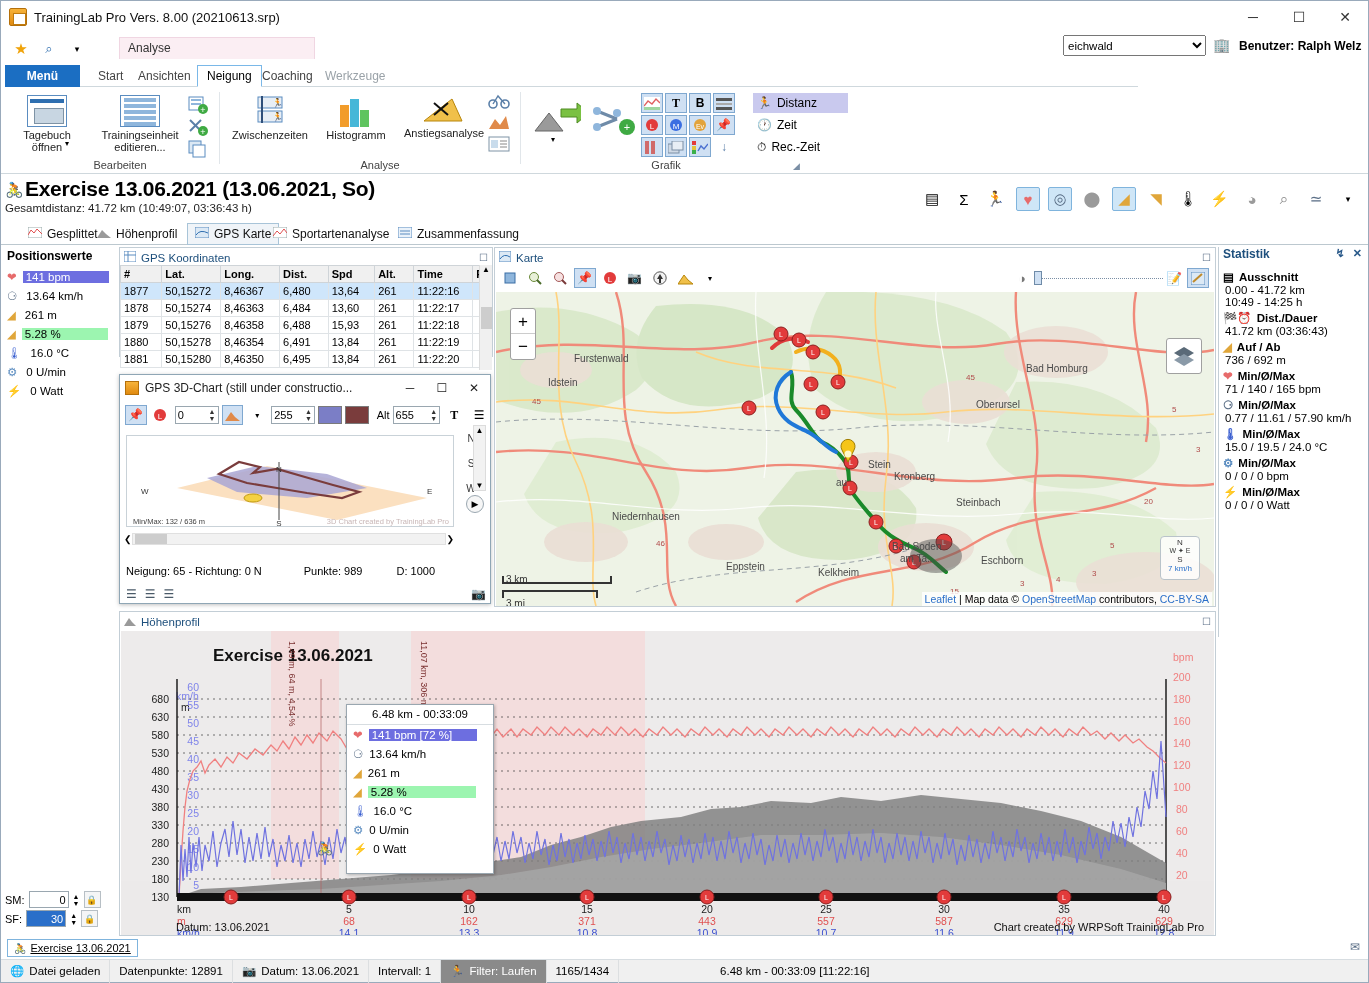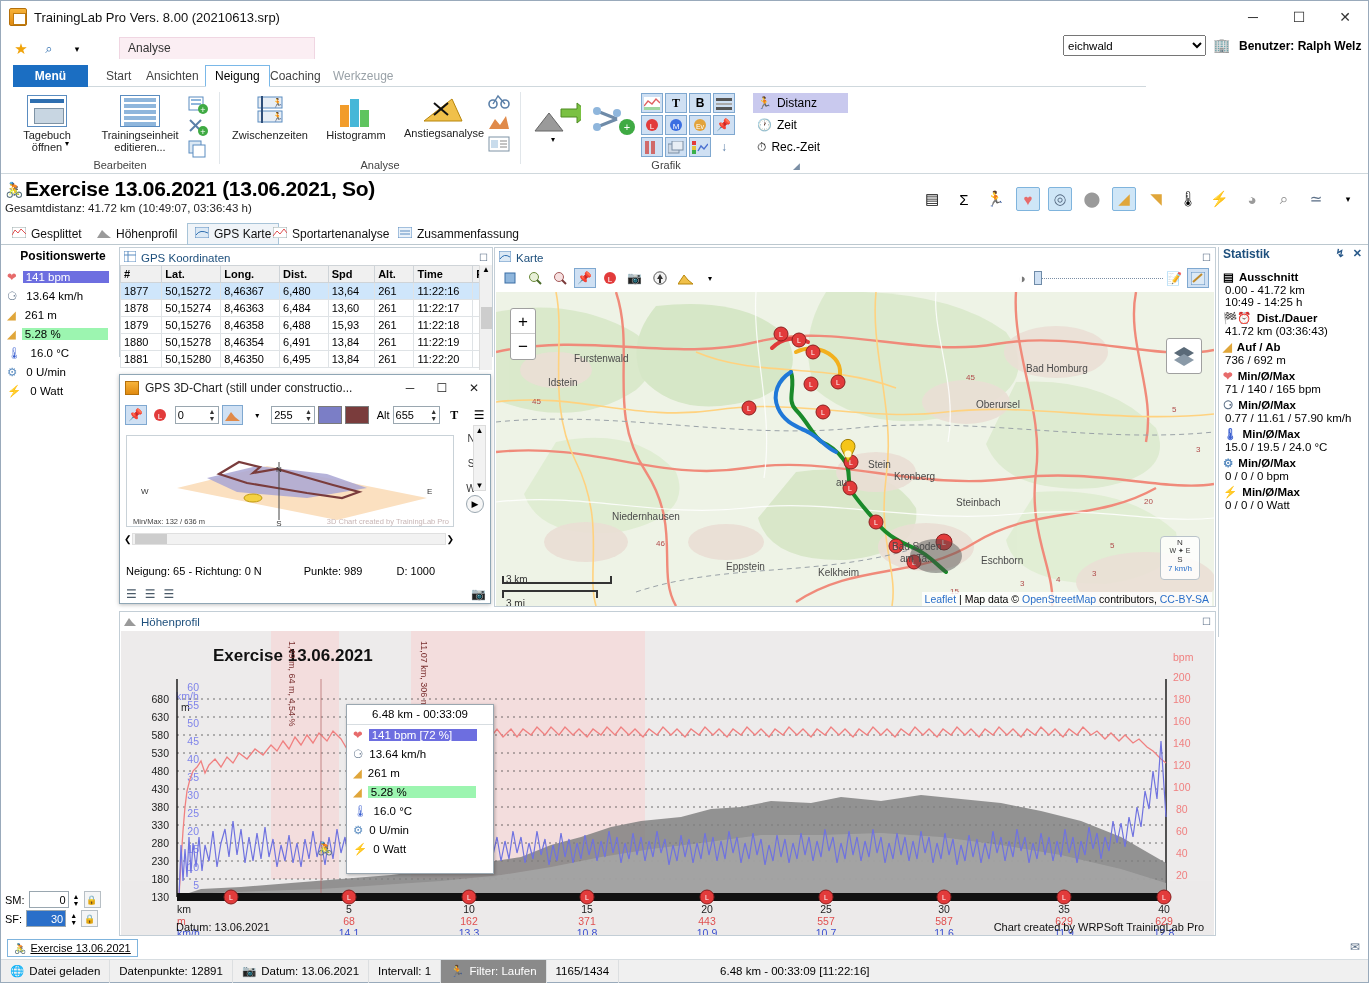--- a/index.html
+++ b/index.html
@@ -19,21 +19,21 @@
   .tb-icon:after { content:""; position:absolute; left:3px; top:4px; width:11px; height:10px; background:#fff; border:1px solid #c07c10;}
   .tb-title { font-size:13px; color:#111; }
   .winbtns { position:absolute; right:0; top:0; display:flex; height:32px; }
   .winbtn { width:46px; height:32px; display:flex; align-items:center; justify-content:center; font-size:14px; color:#333; }
 
   
   .qat { position:absolute; left:0; top:32px; width:1367px; height:32px; background:#fff; }
   .qat-ic { position:absolute; top:4px; width:24px; height:24px; display:flex; align-items:center; justify-content:center; font-size:15px;}
   .ctxtab { position:absolute; left:118px; top:36px; width:196px; height:22px; background:#fbeef3; border:1px solid #f0d6e2; border-bottom:none;
             font-size:12px; color:#333; padding:3px 0 0 8px; }
-  .tabrow { position:absolute; left:12px; top:64px; width:1133px; height:22px; background:#fff; border-bottom:1px solid #cfd8dd;text-decoration:underline; }
+  .tabrow { position:absolute; left:4px; top:64px; width:1133px; height:22px; background:#fff; border-bottom:1px solid #cfd8dd;text-decoration:underline; }
   .menu-btn { position:absolute; left:0; top:0; width:75px; height:22px; background:#1b6ec2; color:#fff; font-weight:bold; font-size:12px;
               display:flex; align-items:center; justify-content:center; }
   .tab { position:absolute; top:0; height:22px; display:flex; align-items:center; justify-content:center; font-size:12px; color:#444; padding:0 9px;}
   .tab.sel { background:#fff; border:1px solid #7ab8e8; border-bottom:1px solid #fff; color:#000; }
   .tab.dim { color:#9aa2a8; }
 
   
   .ribbon { position:absolute; left:0; top:86px; width:1367px; height:87px; background:#fff; border-bottom:1px solid #cfd8dd; }
   .rgroup { position:absolute; top:0; height:86px; }
   .rgroup .gtitle { position:absolute; bottom:2px; width:100%; text-align:center; font-size:11px; color:#444;padding-left:20px; }
@@ -64,21 +64,21 @@
 
   
   .viewtabs { position:absolute; left:0; top:222px; width:1367px; height:22px; border-bottom:1px solid #bcc8cf; background:#fff; }
   .vtab { position:absolute; top:0; height:22px; display:flex; align-items:center; gap:5px; font-size:12px; padding:0 7px; color:#111; }
   .vtab.sel { background:#f0f4f8; border:1px solid #a8c4d8; }
 
   
   .panel-title { font-size:11.5px; color:#1d4f7c; display:flex; align-items:center; gap:5px; }
 
   .pw { position:absolute; left:0; top:246px; width:118px; height:390px; background:#fff; }
-  .pw h4 { margin:2px 0 4px 6px; font-size:12px; font-weight:bold;text-align:center; }
+  .pw h4 { margin:2px 0 4px 6px; font-size:12px; font-weight:bold; }
   .pwrow { display:flex; align-items:center; height:19px; padding-left:6px; gap:6px; font-size:11.5px; }
   .pwrow .v { padding:0 3px; }
   .pwrow .v.bpm { background:#6d6ee0; color:#fff; width:86px; }
   .pwrow .v.grad { background:#9cf5b0; width:86px; }
 
   .gpsk { position:absolute; left:118px; top:246px; width:374px; height:110px; background:#fff; border:1px solid #c3ced6; }
   .gpsk .hd { height:17px; padding:2px 0 0 4px; }
   table.gt { border-collapse:collapse; font-size:11px; width:100%; table-layout:fixed;}
   table.gt th { background:#f0f0f0; border:1px solid #cfd4d8; font-weight:bold; text-align:left; padding:1px 3px; height:17px;}
   table.gt td { border:1px solid #dfe3e6; padding:1px 3px; height:17px; background:#fff;}
@@ -400,21 +400,21 @@
     <div class="hic" style="color:#888;">⌕</div>
     <div class="hic" style="color:#5a6e86;">≃</div>
     <div class="hic" style="font-size:9px;">▾</div>
   </div>
   <div style="position:absolute;right:28px;top:222px;display:flex;gap:3px;">
     <div class="navbtn">◁</div>
     <div class="navbtn">▷</div>
   </div>
 
   <div class="viewtabs">
-    <div class="vtab" style="left:4px;">
+    <div class="vtab" style="left:20px;">
       <span><svg width="14" height="11">
             <rect width="14" height="11" fill="#fff" stroke="#9aa"></rect>
             <polyline points="0,8 3,3 6,6 9,2 14,7" fill="none" stroke="#e05050"></polyline>
           </svg></span>
       <span>Gesplittet</span>
       </div>
     <div class="vtab" style="left:89px;">
       <span><svg width="14" height="11">
             <polygon points="0,11 5,3 9,7 14,11" fill="#9a9a9a"></polygon>
           </svg></span>

